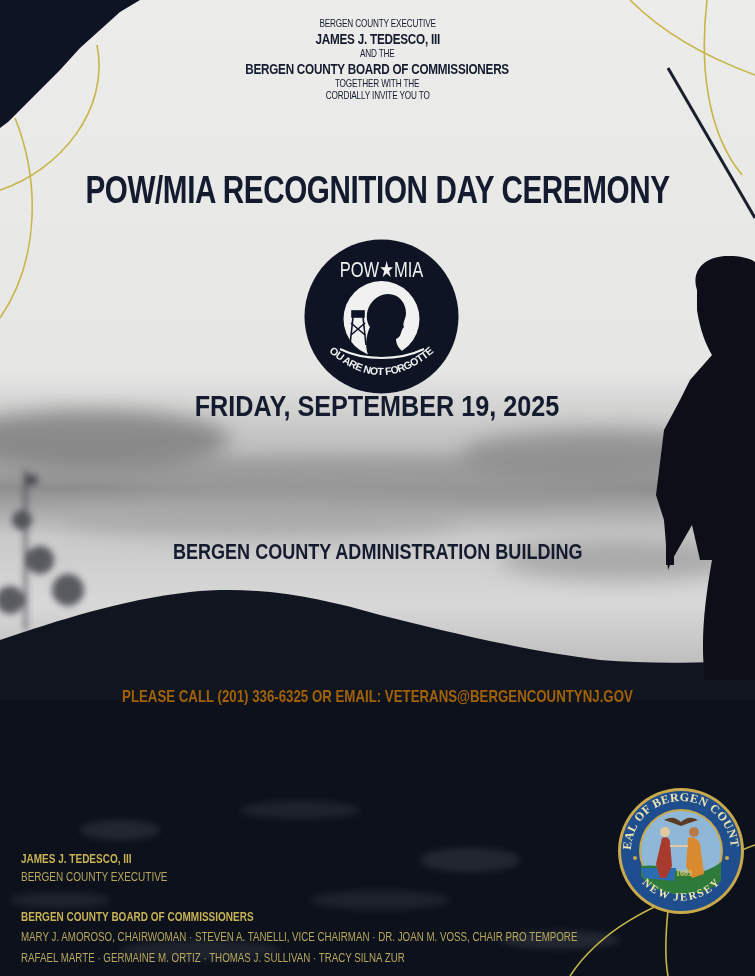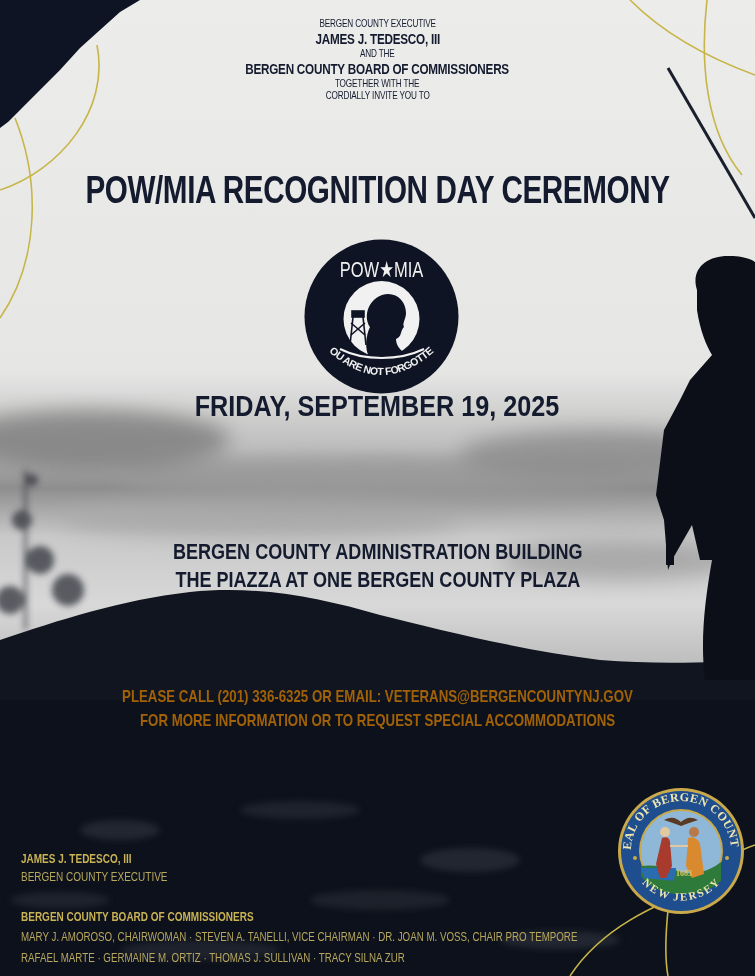--- a/index.html
+++ b/index.html
@@ -125,26 +125,24 @@
     </text>
   </svg>
 </div>
 
 <div class="center navy date" style="top:387px;line-height:37px;">
   <div><span class="cond" style="transform:scaleX(0.84);">FRIDAY, SEPTEMBER 19, 2025</span></div>
 </div>
 
 <div class="center navy addr" style="top:502px;margin-top:36px;">
   <div><span class="cond" style="transform:scaleX(0.82);">BERGEN COUNTY ADMINISTRATION BUILDING</span></div>
-  <div><span class="cond" style="transform:scaleX(0.82);">THE PIAZZA AT ONE BERGEN COUNTY PLAZA</span></div>
 </div>
 
 <div class="center contact" style="top:685px;">
   <div><span class="cond" style="transform:scaleX(0.78);">PLEASE CALL (201) 336-6325 OR EMAIL: VETERANS@BERGENCOUNTYNJ.GOV</span></div>
-  <div><span class="cond" style="transform:scaleX(0.78);">FOR  MORE INFORMATION OR TO REQUEST SPECIAL ACCOMMODATIONS</span></div>
 </div>
 
 <div class="abs" style="left:21px;top:850px;">
   <div class="ft-head" style="transform:scaleX(0.8);transform-origin:left;line-height:18px;">JAMES J. TEDESCO, III</div>
   <div class="ft-text" style="transform:scaleX(0.8);transform-origin:left;line-height:18px;">BERGEN COUNTY EXECUTIVE</div>
 </div>
 
 <div class="abs" style="left:21px;top:907px;">
   <div class="ft-head" style="transform:scaleX(0.8);transform-origin:left;line-height:20px;">BERGEN COUNTY BOARD OF COMMISSIONERS</div>
   <div class="ft-text" style="transform:scaleX(0.78);transform-origin:left;line-height:21px;">MARY J. AMOROSO, CHAIRWOMAN · STEVEN A. TANELLI, VICE CHAIRMAN · DR. JOAN M. VOSS, CHAIR PRO TEMPORE</div>

